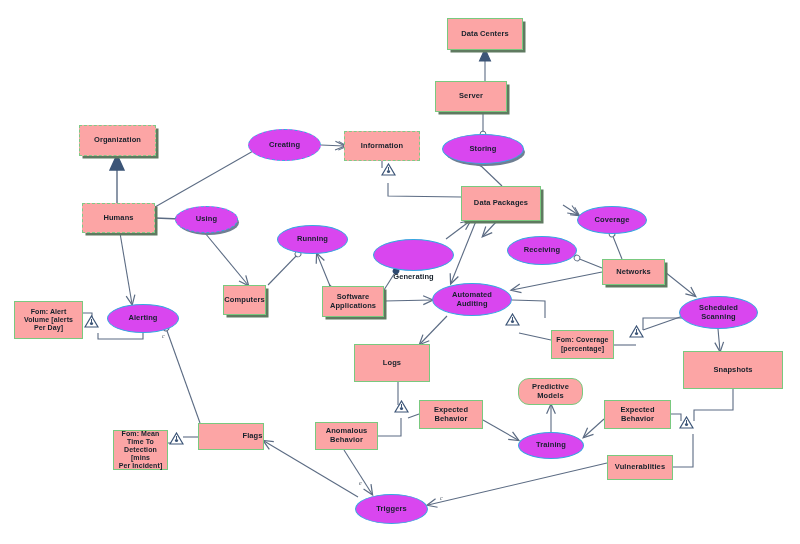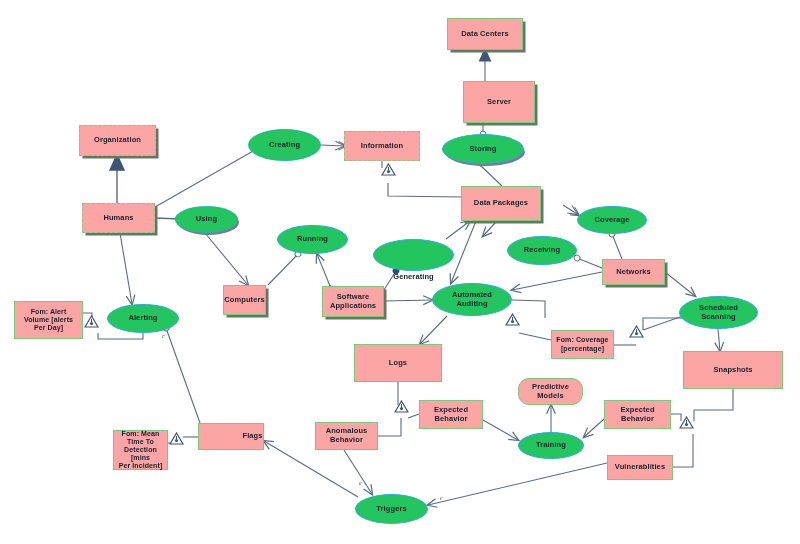--- a/index.html
+++ b/index.html
@@ -6,21 +6,21 @@
   body{width:800px;height:544px;overflow:hidden;font-family:"Liberation Sans",sans-serif;}
   #stage{position:relative;width:800px;height:544px;background:#fff;}
   svg#edges{position:absolute;left:0;top:0;width:800px;height:544px;pointer-events:none;}
   .node{position:absolute;box-sizing:border-box;display:flex;align-items:center;justify-content:center;text-align:center;
         font-size:7.5px;font-weight:bold;color:#16212b;line-height:1.15;letter-spacing:.1px;}
   
   .rect{background:#fca5a5;border:1px solid #79c97f;}
   .rect.dashed{border-style:dashed;border-color:#7fcb86;}
   .rect.shadow{box-shadow:3px 3px 0 -0.5px #5f7a60;}
   
-  .ell{background:#22c55e;border:1.2px solid #36a8e0;border-radius:50%;}
+  .ell{background:#d946ef;border:1.2px solid #36a8e0;border-radius:50%;}
   .ell.dashed{border-style:dashed;}
   .ell.shadow{box-shadow:2px 3px 0 -1px #6f7f92;}
   .fom{font-size:7px;}
   .tri{position:absolute;width:15px;height:13px;}
   .lbl{position:absolute;font-size:6px;color:#4b5563;font-family:"Liberation Serif",serif;font-style:italic;}
 </style>
 </head>
 <body>
 
 <div id="stage">
@@ -99,21 +99,21 @@
       <path d="M344,450 L372,494" marker-end="url(#arrOpen)"></path>
       <path d="M607,463 L428,505" marker-end="url(#arrOpen)"></path>
       <path d="M358,497 L264,441" marker-end="url(#arrOpen)"></path>
     </g>
   </svg>
 
   <div id="nodes">
       <div class="node rect shadow" style="left: 447px; top: 18px; width: 76px; height: 32px;">
         <span style="white-space: pre-line;">Data Centers</span>
       </div>
-      <div class="node rect shadow" style="left: 463px; top: 81px; width: 72px; height: 42px; text-align: right;">
+      <div class="node rect shadow" style="left: 435px; top: 81px; width: 72px; height: 31px; text-align: right;">
         <span style="white-space: pre-line;">Server</span>
       </div>
       <div class="node ell shadow" style="left: 442px; top: 134px; width: 82px; height: 30px;">
         <span style="white-space: pre-line;">Storing</span>
       </div>
       <div class="node rect shadow" style="left: 461px; top: 186px; width: 80px; height: 35px;">
         <span style="white-space: pre-line;">Data Packages</span>
       </div>
       <div class="node rect dashed shadow" style="left: 79px; top: 125px; width: 77px; height: 31px;">
         <span style="white-space: pre-line;">Organization</span>
@@ -164,21 +164,21 @@
         <span style="white-space: pre-line;">Snapshots</span>
       </div>
       <div class="node ell" style="left: 107px; top: 304px; width: 72px; height: 29px;">
         <span style="white-space: pre-line;">Alerting</span>
       </div>
       <div class="node rect fom" style="left: 14px; top: 301px; width: 69px; height: 38px;">
         <span style="white-space: pre-line;">Fom: Alert
 Volume [alerts
 Per Day]</span>
       </div>
-      <div class="node rect" style="left: 354px; top: 344px; width: 88px; height: 38px;">
+      <div class="node rect" style="left: 354px; top: 344px; width: 76px; height: 38px;">
         <span style="white-space: pre-line;">Logs</span>
       </div>
       <div class="node rect fom" style="left: 551px; top: 330px; width: 63px; height: 29px;">
         <span style="white-space: pre-line;">Fom: Coverage
 [percentage]</span>
       </div>
       <div class="node rect" style="left: 198px; top: 423px; width: 66px; height: 27px;">
         <span style="white-space: pre-line; padding-left: 43px;">Flags</span>
       </div>
       <div class="node rect fom" style="left: 113px; top: 430px; width: 55px; height: 40px;">

